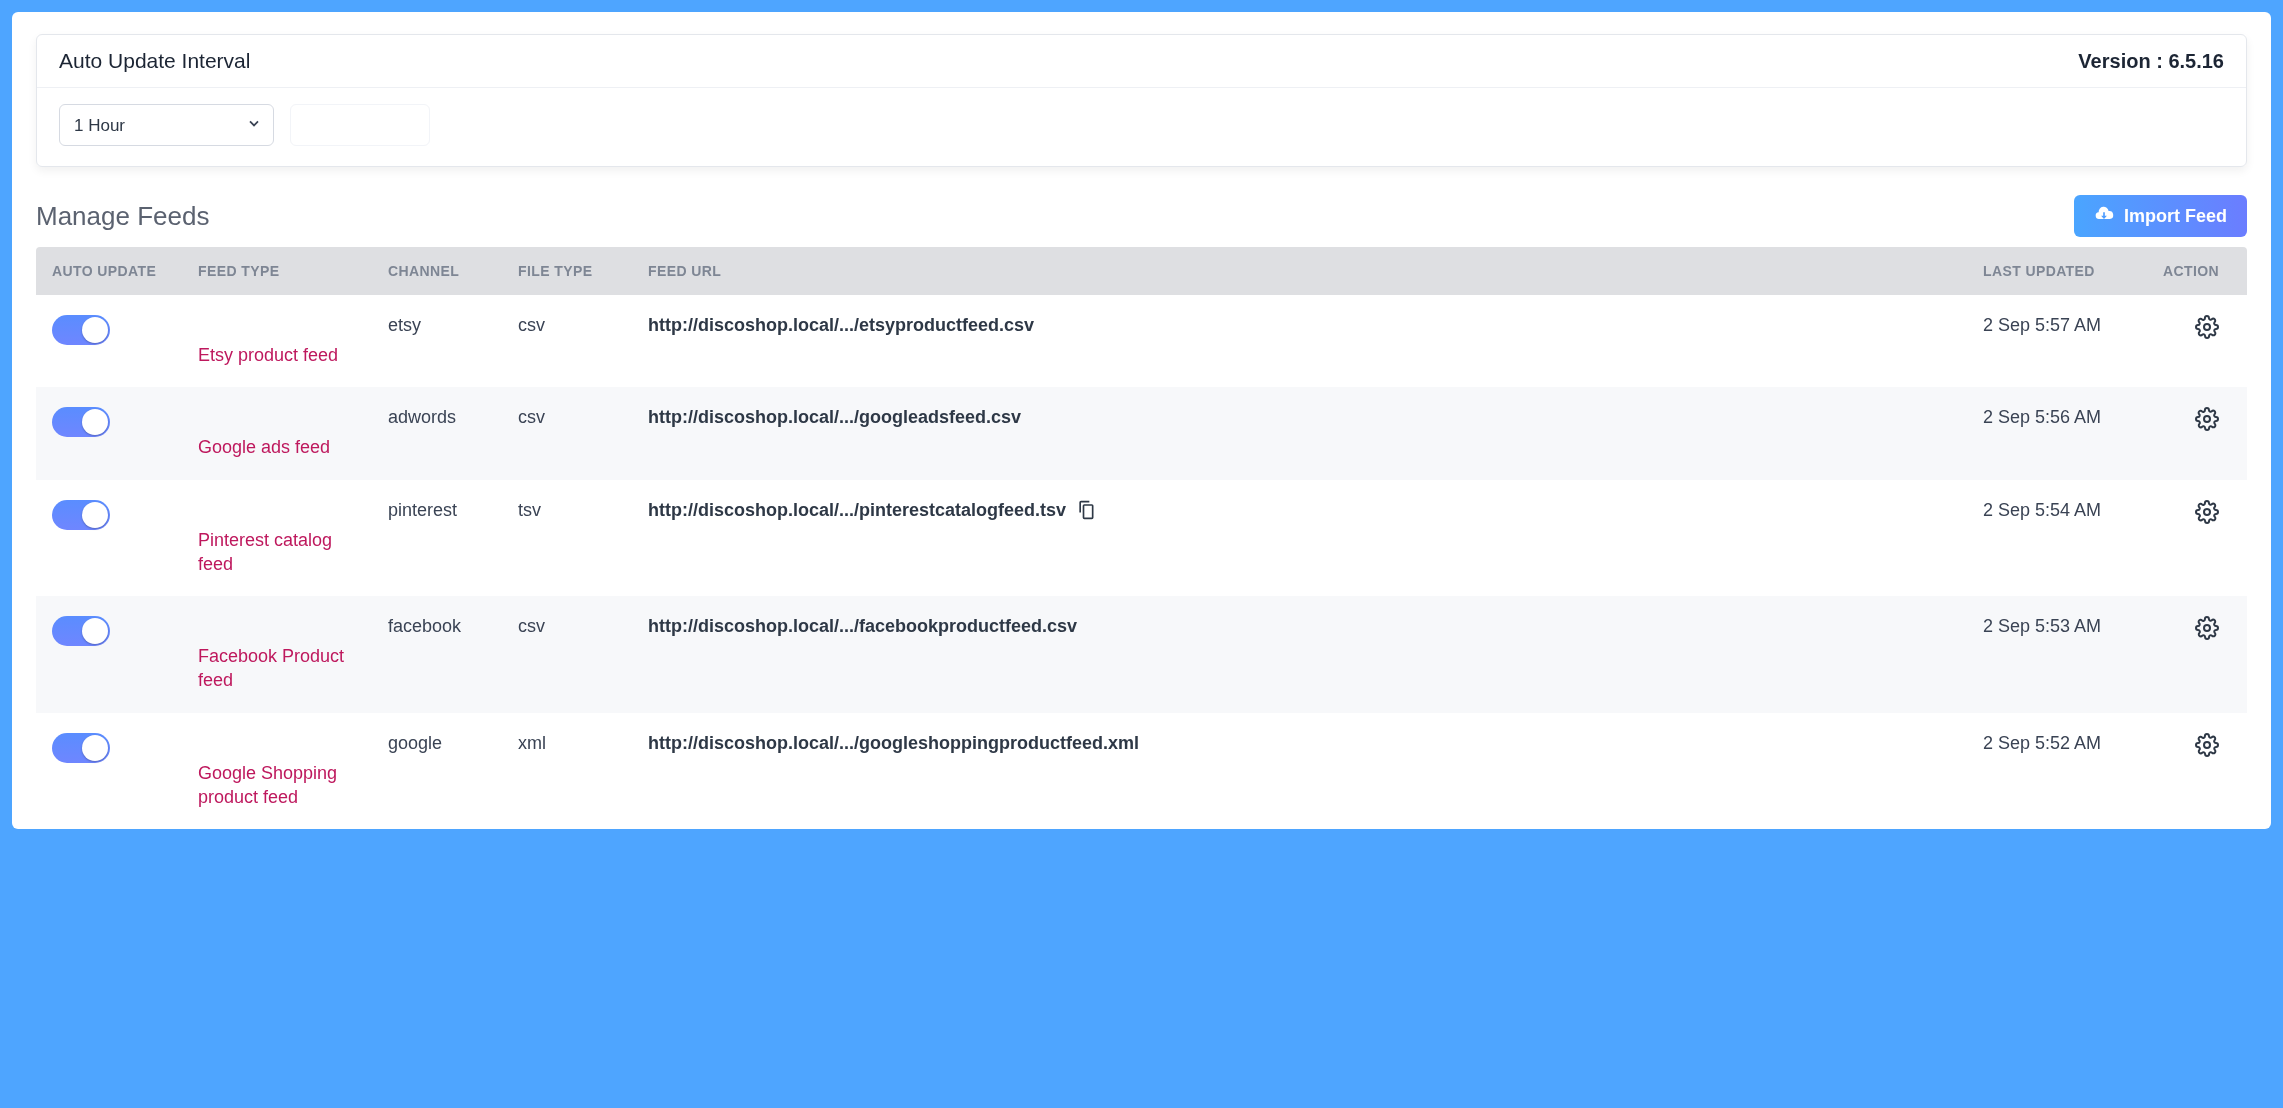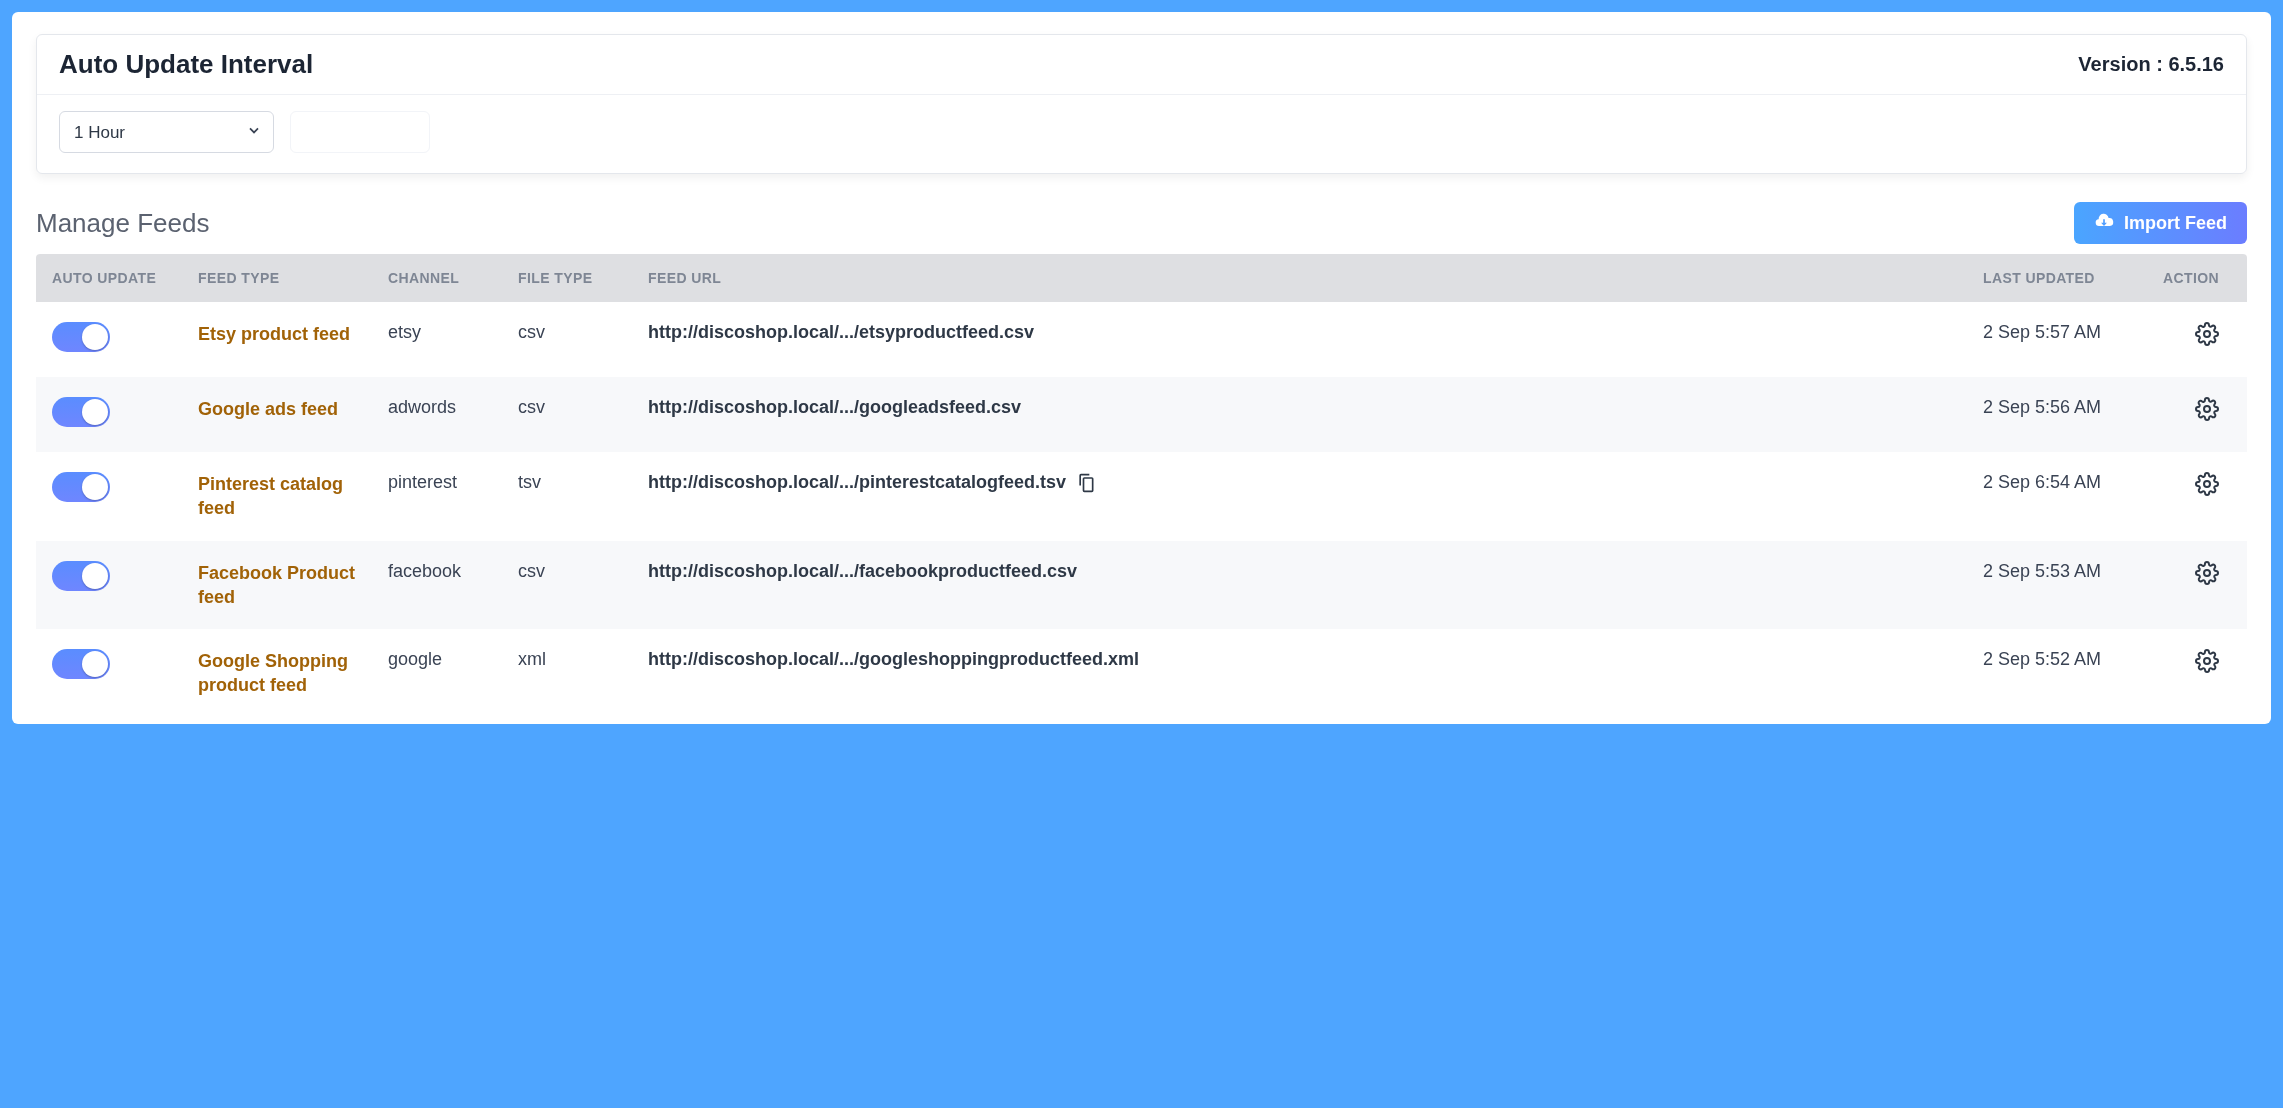--- a/index.html
+++ b/index.html
@@ -22,22 +22,22 @@
   margin-bottom: 28px;
 }
 .panel-header {
   display: flex;
   justify-content: space-between;
   align-items: center;
   padding: 14px 22px;
   border-bottom: 1px solid #eef0f4;
 }
 .panel-title {
-  font-size: 26px;
-  font-weight: 700;
+  font-size: 21px;
+  font-weight: 400;
   color: #1c2534;
 }
 .version {
   font-size: 20px;
   font-weight: 700;
   color: #1c2534;
 }
 .panel-body {
   padding: 16px 22px 20px 22px;
   display: flex;
@@ -119,21 +119,21 @@
 .table tbody tr { }
 .table tbody tr:nth-child(even) { background: #f7f8fa; }
 .table tbody td {
   padding: 20px 12px;
   vertical-align: top;
   font-size: 18px;
   color: #3a4354;
 }
 .table tbody td:first-child { padding-left: 16px; }
 .table tbody td:last-child { padding-right: 28px; }
-.feed-name { font-weight: 700; color: #a16207; line-height: 1.35; }
+.feed-name { font-weight: 400; color: #be185d; line-height: 1.35; margin-top: 28px; }
 .feed-url { font-weight: 700; color: #2e3846; display: inline-flex; align-items: center; gap: 10px; }
 .copy-icon { color: #2e3846; cursor: pointer; display: inline-flex; }
 .copy-icon svg { width: 20px; height: 20px; }
 .gear { color: #2e3846; cursor: pointer; display: inline-flex; }
 .gear svg { width: 24px; height: 24px; }
 .toggle {
   position: relative;
   width: 58px;
   height: 30px;
   border-radius: 999px;
@@ -256,21 +256,21 @@
           <td class="col-chan">pinterest</td>
           <td class="col-ftype">tsv</td>
           <td class="col-url"><span class="feed-url">
               <span>http://discoshop.local/.../pinterestcatalogfeed.tsv</span>
               <span class="copy-icon">
                 <svg viewBox="0 0 24 24" fill="currentColor">
                   <path d="M16 1H6a2 2 0 0 0-2 2v12h2V3h10V1zm3 4H10a2 2 0 0 0-2 2v14a2 2 0 0 0 2 2h9a2 2 0 0 0 2-2V7a2 2 0 0 0-2-2zm0 16H10V7h9v14z"></path>
                 </svg>
               </span>
             </span></td>
-          <td class="col-upd">2 Sep 6:54 AM</td>
+          <td class="col-upd">2 Sep 5:54 AM</td>
           <td class="col-act"><span class="gear">
               <svg viewBox="0 0 24 24" fill="none" stroke="currentColor" stroke-width="2" stroke-linecap="round" stroke-linejoin="round">
                 <circle cx="12" cy="12" r="3"></circle>
                 <path d="M19.4 15a1.65 1.65 0 0 0 .33 1.82l.06.06a2 2 0 1 1-2.83 2.83l-.06-.06a1.65 1.65 0 0 0-1.82-.33 1.65 1.65 0 0 0-1 1.51V21a2 2 0 0 1-4 0v-.09a1.65 1.65 0 0 0-1-1.51 1.65 1.65 0 0 0-1.82.33l-.06.06a2 2 0 1 1-2.83-2.83l.06-.06a1.65 1.65 0 0 0 .33-1.82 1.65 1.65 0 0 0-1.51-1H3a2 2 0 0 1 0-4h.09a1.65 1.65 0 0 0 1.51-1 1.65 1.65 0 0 0-.33-1.82l-.06-.06a2 2 0 1 1 2.83-2.83l.06.06a1.65 1.65 0 0 0 1.82.33h0a1.65 1.65 0 0 0 1-1.51V3a2 2 0 0 1 4 0v.09a1.65 1.65 0 0 0 1 1.51h0a1.65 1.65 0 0 0 1.82-.33l.06-.06a2 2 0 1 1 2.83 2.83l-.06.06a1.65 1.65 0 0 0-.33 1.82v0a1.65 1.65 0 0 0 1.51 1H21a2 2 0 0 1 0 4h-.09a1.65 1.65 0 0 0-1.51 1z"></path>
               </svg>
             </span></td>
         </tr>
         <tr>
           <td class="col-auto"><span class="toggle"><span class="knob"></span></span></td>
           <td class="col-name">

